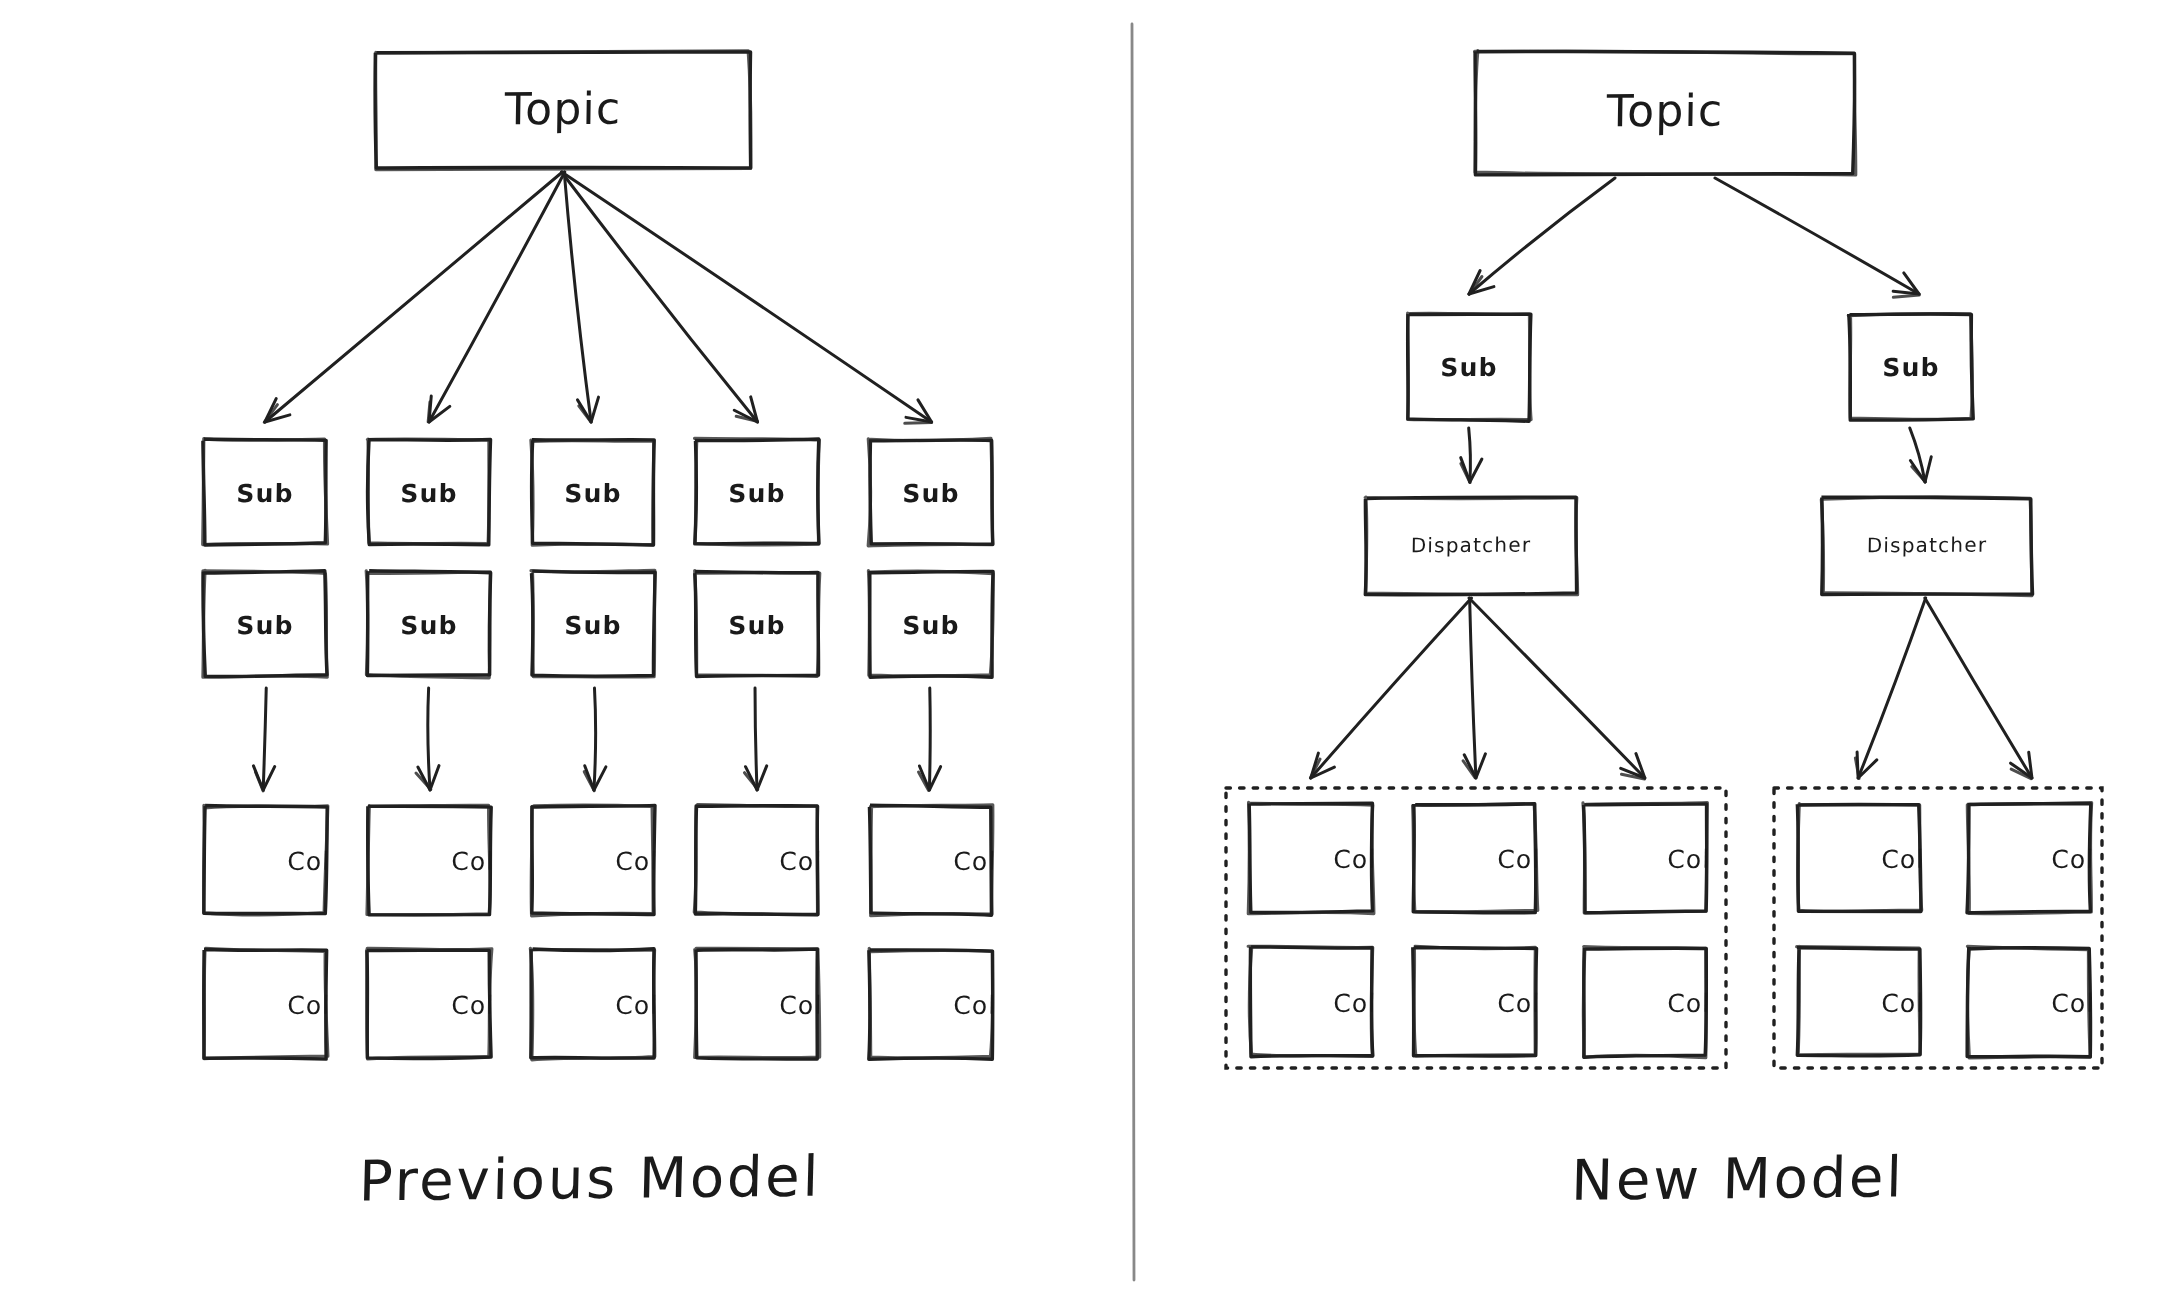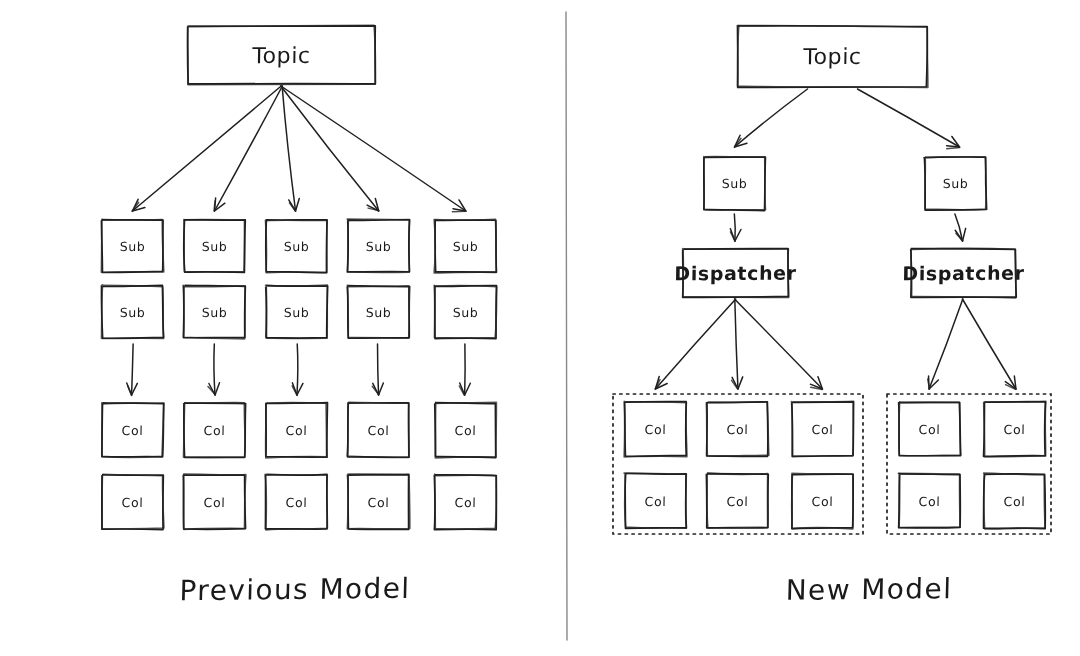--- a/index.html
+++ b/index.html
@@ -61,23 +61,23 @@
     align-items: center;
     justify-content: center;
     color: #1a1a1a;
     font-family: "DejaVu Sans", sans-serif;
     letter-spacing: 0.6px;
     white-space: nowrap;
     transform: skewX(-1.2deg) rotate(-0.35deg);
     pointer-events: none;
   }
   .label-topic { font-size: 22px; }
-  .label-sub   { font-size: 12.5px; }
-  .label-disp  { font-size: 19px; font-weight: bold; }
-  .label-col   { font-size: 12.5px; }
+  .label-sub   { font-size: 12.5px; font-weight: bold; }
+  .label-disp  { font-size: 10px; }
+  .label-col   { font-size: 12.5px; padding-left: 22px; }
   .caption {
     position: absolute;
     color: #1a1a1a;
     font-family: "DejaVu Sans", sans-serif;
     font-size: 28px;
     letter-spacing: 1.4px;
     white-space: nowrap;
     transform: skewX(-2deg) rotate(-0.6deg);
     text-align: center;
   }

